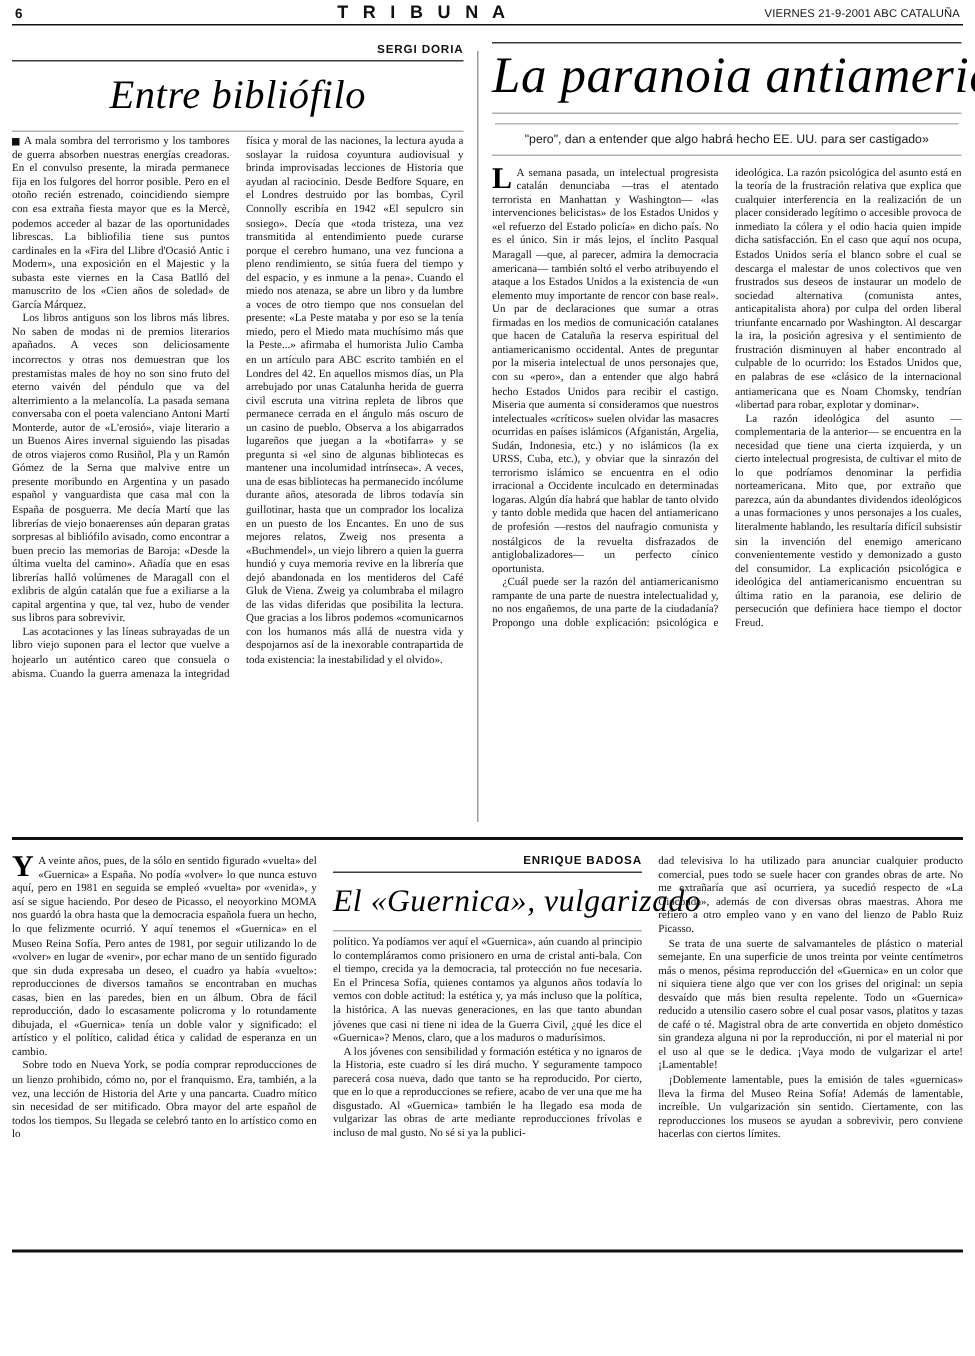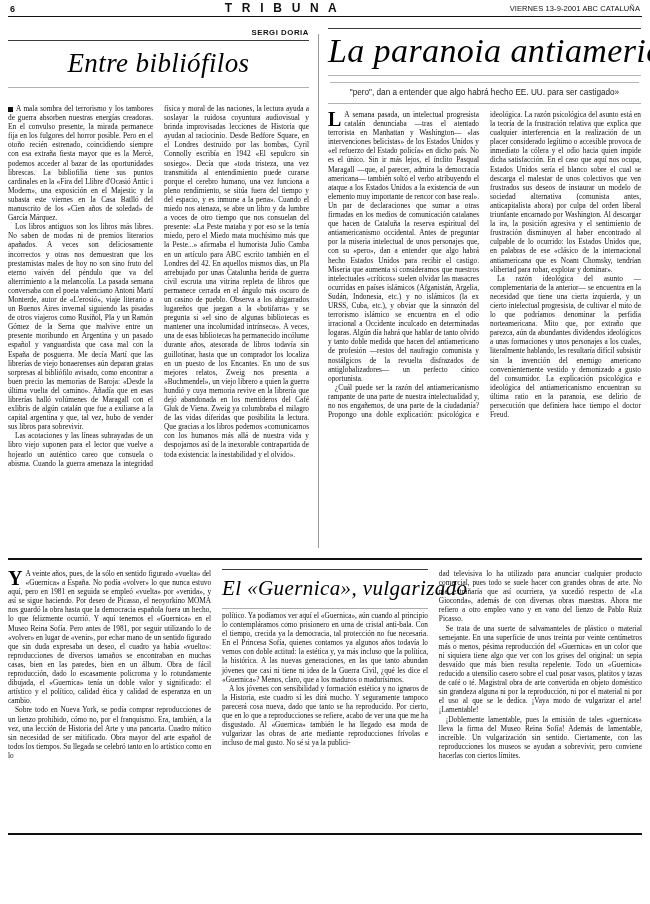--- a/index.html
+++ b/index.html
@@ -196,33 +196,33 @@
 </style>
 </head>
 <body>
 
 <div class="page">
 
   <div class="masthead">
     <div class="folio">6</div>
     <div class="masthead-center">T R I B U N A</div>
     <div class="masthead-right">
-      <span>VIERNES 13-9-2001 </span><b>ABC CATALUÑA</b>
+      <span>VIERNES 21-9-2001 </span><b>ABC CATALUÑA</b>
     </div>
   </div>
 
   <div class="top-zone">
 
     <div class="art art-left">
       <div class="byline">SERGI DORIA</div>
       <div class="rule-under-byline"></div>
-      <div class="headline">Entre bibliófilos</div>
-      <div class="rule-under-headline"></div>
-
-      <div class="cols2" style="margin-top:16px;">
+      <div class="headline">Entre bibliófilo</div>
+      <div class="rule-under-headline"></div>
+
+      <div class="cols2" style="margin-top:1px;">
         <p class="first"><span class="dropsquare"></span><span>A mala sombra del terrorismo y los tambores de guerra absorben nuestras energías creadoras. En el convulso presente, la mirada permanece fija en los fulgores del horror posible. Pero en el otoño recién estrenado, coincidiendo siempre con esa extraña fiesta mayor que es la Mercè, podemos acceder al bazar de las oportunidades librescas. La bibliofilia tiene sus puntos cardinales en la «Fira del Llibre d'Ocasió Antic i Modern», una exposición en el Majestic y la subasta este viernes en la Casa Batlló del manuscrito de los «Cien años de soledad» de García Márquez.</span></p>
         <p>Los libros antiguos son los libros más libres. No saben de modas ni de premios literarios apañados. A veces son deliciosamente incorrectos y otras nos demuestran que los prestamistas males de hoy no son sino fruto del eterno vaivén del péndulo que va del alterrimiento a la melancolía. La pasada semana conversaba con el poeta valenciano Antoni Martí Monterde, autor de «L'erosió», viaje literario a un Buenos Aires invernal siguiendo las pisadas de otros viajeros como Rusiñol, Pla y un Ramón Gómez de la Serna que malvive entre un presente moribundo en Argentina y un pasado español y vanguardista que casa mal con la España de posguerra. Me decía Martí que las librerías de viejo bonaerenses aún deparan gratas sorpresas al bibliófilo avisado, como encontrar a buen precio las memorias de Baroja: «Desde la última vuelta del camino». Añadía que en esas librerías halló volúmenes de Maragall con el exlibris de algún catalán que fue a exiliarse a la capital argentina y que, tal vez, hubo de vender sus libros para sobrevivir.</p>
         <p>Las acotaciones y las líneas subrayadas de un libro viejo suponen para el lector que vuelve a hojearlo un auténtico careo que consuela o abisma. Cuando la guerra amenaza la integridad física y moral de las naciones, la lectura ayuda a soslayar la ruidosa coyuntura audiovisual y brinda improvisadas lecciones de Historia que ayudan al raciocinio. Desde Bedfore Square, en el Londres destruido por las bombas, Cyril Connolly escribía en 1942 «El sepulcro sin sosiego». Decía que «toda tristeza, una vez transmitida al entendimiento puede curarse porque el cerebro humano, una vez funciona a pleno rendimiento, se sitúa fuera del tiempo y del espacio, y es inmune a la pena». Cuando el miedo nos atenaza, se abre un libro y da lumbre a voces de otro tiempo que nos consuelan del presente: «La Peste mataba y por eso se la tenía miedo, pero el Miedo mata muchísimo más que la Peste...» afirmaba el humorista Julio Camba en un artículo para ABC escrito también en el Londres del 42. En aquellos mismos días, un Pla arrebujado por unas Catalunha herida de guerra civil escruta una vitrina repleta de libros que permanece cerrada en el ángulo más oscuro de un casino de pueblo. Observa a los abigarrados lugareños que juegan a la «botifarra» y se pregunta si «el sino de algunas bibliotecas es mantener una incolumidad intrínseca». A veces, una de esas bibliotecas ha permanecido incólume durante años, atesorada de libros todavía sin guillotinar, hasta que un comprador los localiza en un puesto de los Encantes. En uno de sus mejores relatos, Zweig nos presenta a «Buchmendel», un viejo librero a quien la guerra hundió y cuya memoria revive en la librería que dejó abandonada en los mentideros del Café Gluk de Viena. Zweig ya columbraba el milagro de las vidas diferidas que posibilita la lectura. Que gracias a los libros podemos «comunicarnos con los humanos más allá de nuestra vida y despojarnos así de la inexorable contrapartida de toda existencia: la inestabilidad y el olvido».</p>
       </div>
     </div>
 
     <div class="divider-v"></div>
 
     <div class="art art-right">
       <div class="rule-under-byline"></div>
@@ -248,20 +248,21 @@
   <div class="bottom-zone">
 
     <div class="bz-col">
       <p class="first"><span class="dropcap">Y</span><span>A veinte años, pues, de la sólo en sentido figurado «vuelta» del «Guernica» a España. No podía «volver» lo que nunca estuvo aquí, pero en 1981 en seguida se empleó «vuelta» por «venida», y así se sigue haciendo. Por deseo de Picasso, el neoyorkino MOMA nos guardó la obra hasta que la democracia española fuera un hecho, lo que felizmente ocurrió. Y aquí tenemos el «Guernica» en el Museo Reina Sofía. Pero antes de 1981, por seguir utilizando lo de «volver» en lugar de «venir», por echar mano de un sentido figurado que sin duda expresaba un deseo, el cuadro ya había «vuelto»: reproducciones de diversos tamaños se encontraban en muchas casas, bien en las paredes, bien en un álbum. Obra de fácil reproducción, dado lo escasamente policroma y lo rotundamente dibujada, el «Guernica» tenía un doble valor y significado: el artístico y el político, calidad ética y calidad de esperanza en un cambio.</span></p>
       <p>Sobre todo en Nueva York, se podía comprar reproducciones de un lienzo prohibido, cómo no, por el franquismo. Era, también, a la vez, una lección de Historia del Arte y una pancarta. Cuadro mítico sin necesidad de ser mitificado. Obra mayor del arte español de todos los tiempos. Su llegada se celebró tanto en lo artístico como en lo</p>
     </div>
 
     <div class="bz-gap"></div>
 
     <div class="bz-mid">
+      <div class="byline">ENRIQUE BADOSA</div>
       <div class="rule-under-byline"></div>
       <div class="headline">El «Guernica», vulgarizado</div>
       <div class="rule-under-headline"></div>
       <div class="bodycont">
         <p class="first">político. Ya podíamos ver aquí el «Guernica», aún cuando al principio lo contempláramos como prisionero en urna de cristal anti-bala. Con el tiempo, crecida ya la democracia, tal protección no fue necesaria. En el Princesa Sofía, quienes contamos ya algunos años todavía lo vemos con doble actitud: la estética y, ya más incluso que la política, la histórica. A las nuevas generaciones, en las que tanto abundan jóvenes que casi ni tiene ni idea de la Guerra Civil, ¿qué les dice el «Guernica»? Menos, claro, que a los maduros o madurísimos.</p>
         <p>A los jóvenes con sensibilidad y formación estética y no ignaros de la Historia, este cuadro sí les dirá mucho. Y seguramente tampoco parecerá cosa nueva, dado que tanto se ha reproducido. Por cierto, que en lo que a reproducciones se refiere, acabo de ver una que me ha disgustado. Al «Guernica» también le ha llegado esa moda de vulgarizar las obras de arte mediante reproducciones frívolas e incluso de mal gusto. No sé si ya la publici-</p>
       </div>
     </div>
 
     <div class="bz-gap"></div>

